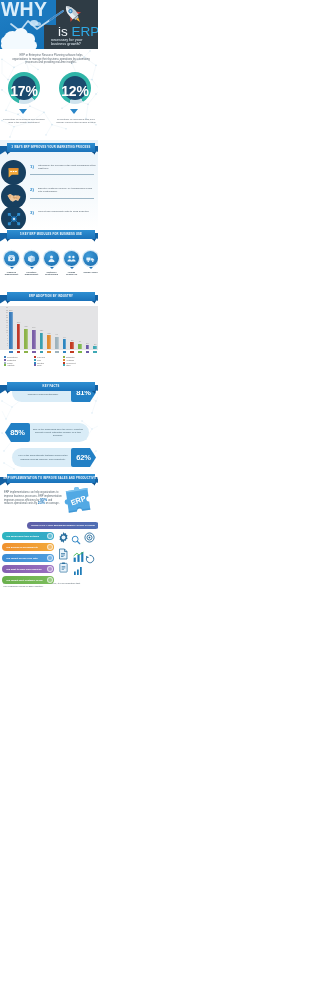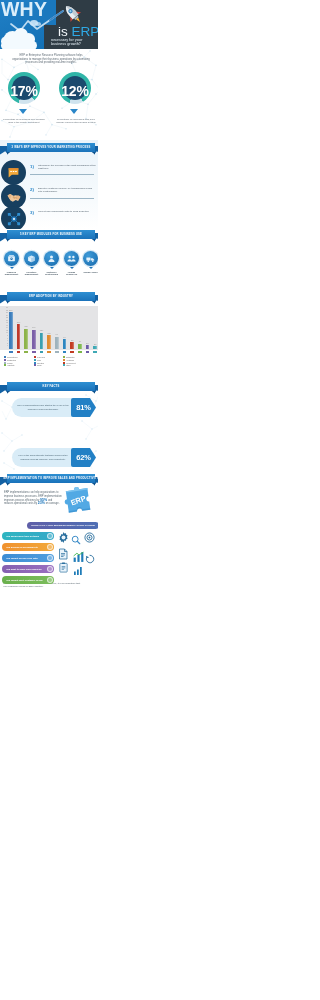--- a/index.html
+++ b/index.html
@@ -505,27 +505,33 @@
   <div class="ribbon" style="top:0px">
     <div class="rb-tl"></div>
     <div class="rb-tr"></div>
     <div class="rb-bar">
           <span>KEY FACTS</span>
         </div>
     <div class="rb-nl"></div>
     <div class="rb-nr"></div>
   </div>
 
-  <div class="kf" style="left:12px;top:17px;width:84px">
+  <div class="kf" style="left:12px;top:2px;width:84px">
     <div class="kf-box kf-r" style="left:0;width:62px">
           <p>81% of organizations have started the or are in the process of implementing ERP.</p>
         </div>
     <div class="kf-val kf-vr" style="left:59px">81%</div>
   </div>
 
+  <div class="kf" style="left:5px;top:42px;width:84px">
+    <div class="kf-box kf-l" style="left:22px;width:62px">
+          <p>85% of the businesses have the survey report for accurate project estimation for ERP on a time schedule.</p>
+        </div>
+    <div class="kf-val kf-vl" style="left:0">85%</div>
+  </div>
 
   <div class="kf" style="left:12px;top:67px;width:84px">
     <div class="kf-box kf-r" style="left:0;width:62px">
           <p>97% of the firms stipulate that ERP improves the business process efficiency and productivity.</p>
         </div>
     <div class="kf-val kf-vr" style="left:59px">62%</div>
   </div>
 </div>
 
 <div class="sec" id="pz">

